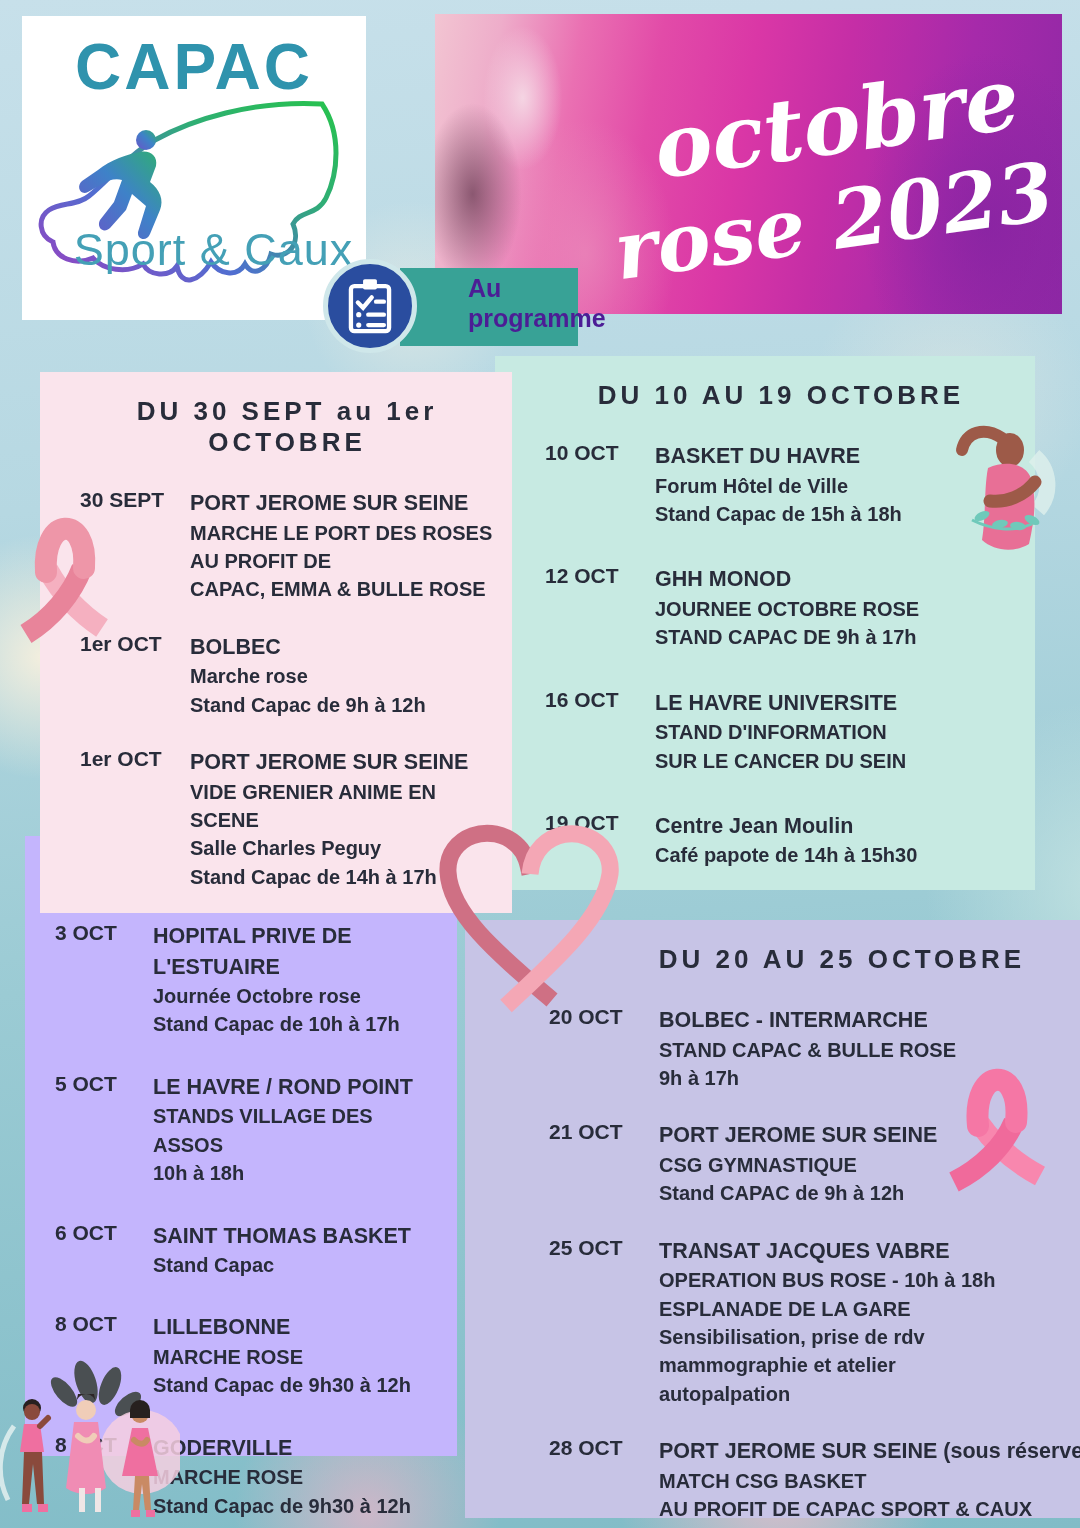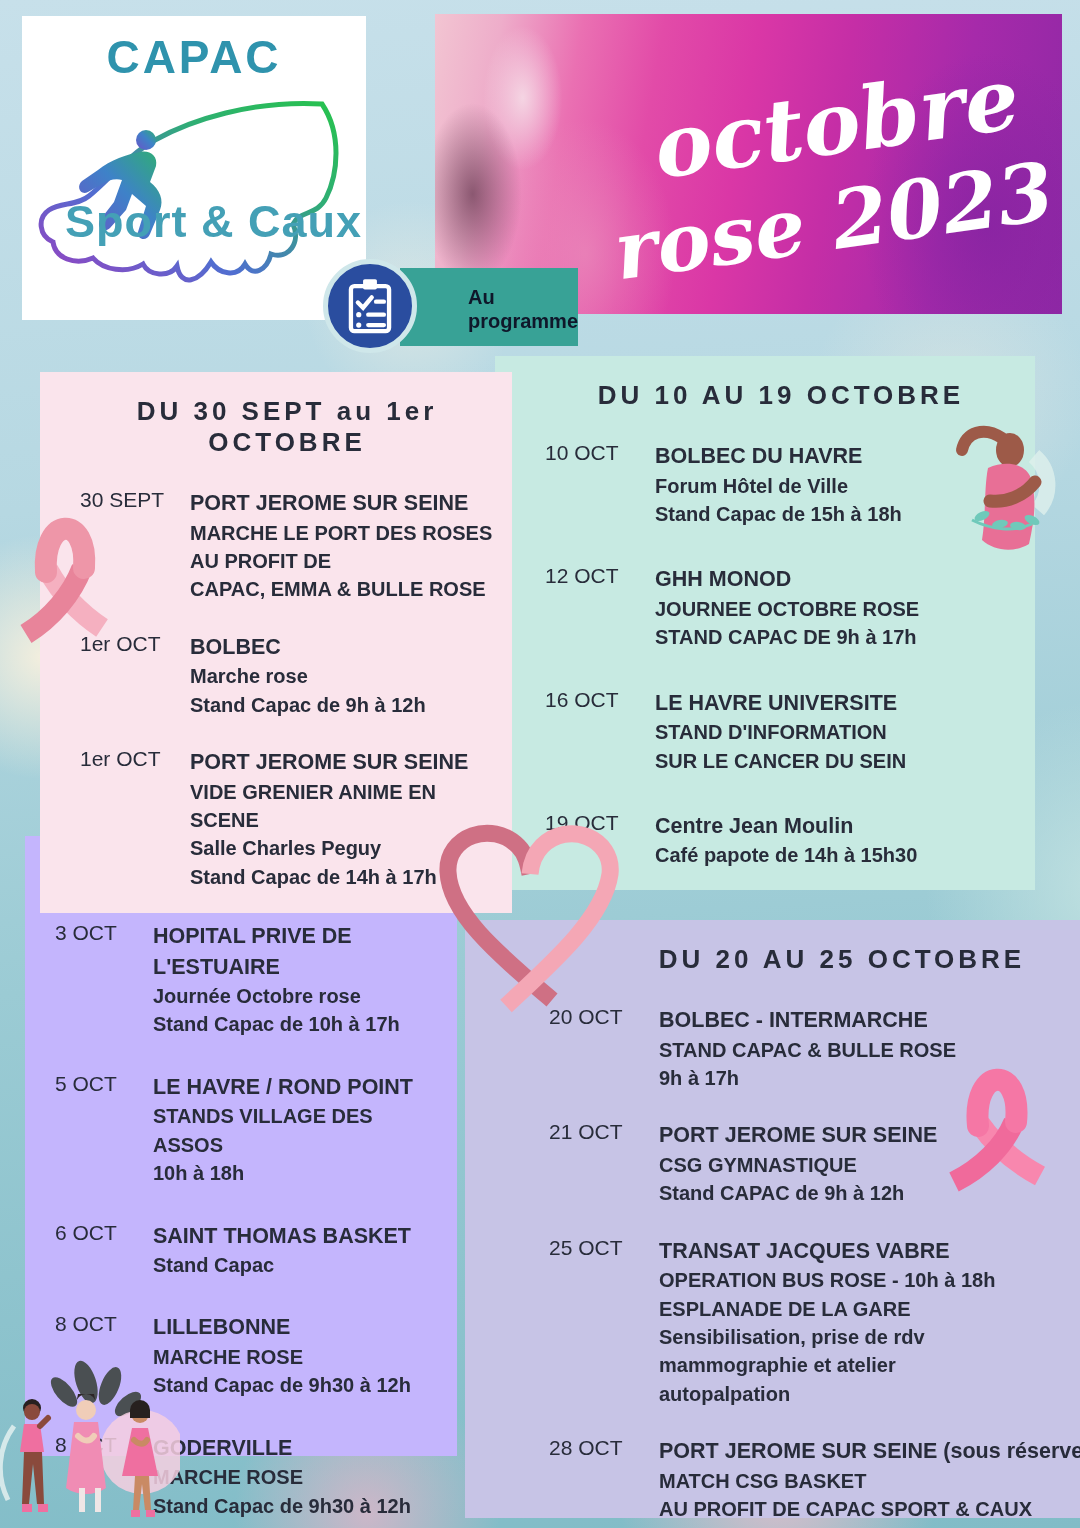--- a/index.html
+++ b/index.html
@@ -16,52 +16,52 @@
       radial-gradient(circle 200px at 88% 26%, rgba(226,231,226,.55), rgba(226,231,226,0) 70%),
       radial-gradient(circle 230px at 72% 97%, rgba(238,190,204,.85), rgba(238,190,204,0) 70%),
       radial-gradient(circle 190px at 34% 99%, rgba(235,180,200,.7), rgba(235,180,200,0) 70%),
       radial-gradient(circle 260px at 103% 58%, rgba(196,227,226,.9), rgba(196,227,226,0) 72%),
       radial-gradient(circle 150px at 12% 74%, rgba(170,214,220,.8), rgba(170,214,220,0) 70%),
       linear-gradient(176deg,#c7e0ea 0%,#b6d8e2 32%,#9bcbd4 62%,#81bcc7 100%);
   }
   
   .logo-card{position:absolute;left:22px;top:16px;width:344px;height:304px;background:#fff;z-index:2;}
   .logo-title{position:absolute;left:0;right:0;top:14px;text-align:center;
-    font-size:46px;font-weight:800;letter-spacing:3px;color:#2f93ad;}
+    font-size:64px;font-weight:800;letter-spacing:3px;color:#2f93ad;}
   .logo-map{position:absolute;left:8px;top:74px;}
-  .logo-subtitle{position:absolute;left:0;right:0;top:180px;text-align:center;
-    font-size:45px;font-weight:700;color:#44a0b6;letter-spacing:1px;padding-left:39px;}
+  .logo-subtitle{position:absolute;left:0;right:0;top:208px;text-align:center;
+    font-size:45px;font-weight:400;color:#44a0b6;letter-spacing:1px;padding-left:39px;}
   
   .banner{position:absolute;left:435px;top:14px;width:627px;height:300px;z-index:1;
     background:
       radial-gradient(ellipse 70px 130px at 6% 60%, rgba(58,18,40,.55), rgba(58,18,40,0) 70%),
       radial-gradient(ellipse 55px 100px at 14% 28%, rgba(246,224,233,.85), rgba(246,224,233,0) 72%),
       radial-gradient(ellipse 120px 180px at 24% 80%, rgba(235,150,190,.6), rgba(235,150,190,0) 75%),
       radial-gradient(ellipse 160px 220px at 88% 70%, rgba(128,34,160,.65), rgba(128,34,160,0) 78%),
       linear-gradient(100deg,#f2c5d2 0%,#eeadca 10%,#ea70b2 22%,#e24ba8 34%,#da37a6 48%,#c52ea6 62%,#a62aaa 80%,#8f28a5 100%);
   }
   .banner-line1,.banner-line2{
     position:absolute;color:#fff;font-family:"DejaVu Serif",serif;
     font-style:italic;font-weight:700;transform:rotate(-8deg);white-space:nowrap;}
   .banner-line1{font-size:86px;left:218px;top:58px;}
   .banner-line2{font-size:80px;left:178px;top:160px;}
   
   .program-badge{position:absolute;left:400px;top:268px;width:178px;height:78px;
     background:#38a296;z-index:3;}
-  .badge-text{position:absolute;left:68px;top:18px;color:#0f172a;font-weight:800;
-    font-size:20px;line-height:1.18;}
+  .badge-text{position:absolute;left:68px;top:6px;color:#4c1d95;font-weight:800;
+    font-size:25px;line-height:1.18;}
   .badge-circle{position:absolute;left:-77px;top:-9px;width:94px;height:94px;border-radius:50%;
     background:#2a4d9f;border:5px solid #cfe7ea;box-sizing:border-box;
     display:flex;align-items:center;justify-content:center;}
   
   .panel{position:absolute;box-sizing:border-box;padding:24px 18px 0 40px;}
   .panel-title{margin:0 0 30px;text-align:center;font-size:26px;font-weight:800;
     letter-spacing:4px;color:#282c3a;}
   .event{display:flex;gap:14px;margin-bottom:28px;}
-  .event .date{flex:none;width:96px;font-size:21px;font-weight:400;}
+  .event .date{flex:none;width:96px;font-size:21px;font-weight:700;}
   .event .lines{flex:1;}
   .line{font-size:20px;font-weight:700;line-height:1.42;}
   .line:first-child{font-size:21.5px;}
   .panel-pink{left:40px;top:372px;width:472px;height:541px;background:#fae4ec;z-index:2;}
   .panel-mint{left:495px;top:356px;width:540px;height:534px;background:#c7eae2;z-index:1;padding-left:50px;}
   .panel-mint .event{margin-bottom:36px;}
   .panel-yellow{left:25px;top:836px;width:432px;height:620px;background:#c4b5fd;z-index:1;padding-left:30px;}
   .panel-yellow .event{margin-bottom:33px;}
   .panel-yellow .event .date{width:84px;}
   .panel-lavender{left:465px;top:920px;width:688px;height:598px;background:#c7c4e6;z-index:1;padding-left:84px;}
@@ -158,21 +158,21 @@
         <div class="line">Stand Capac de 14h à 17h</div>
       </div>
     </div>
   </section>
 
   <section class="panel panel-mint">
     <h2 class="panel-title">DU 10 AU 19 OCTOBRE</h2>
     <div class="event">
       <div class="date">10 OCT</div>
       <div class="lines">
-        <div class="line">BOLBEC DU HAVRE</div>
+        <div class="line">BASKET DU HAVRE</div>
         <div class="line">Forum Hôtel de Ville</div>
         <div class="line">Stand Capac de 15h à 18h</div>
       </div>
     </div>
     <div class="event">
       <div class="date">12 OCT</div>
       <div class="lines">
         <div class="line">GHH MONOD</div>
         <div class="line">JOURNEE OCTOBRE ROSE</div>
         <div class="line">STAND CAPAC DE 9h à 17h</div>

